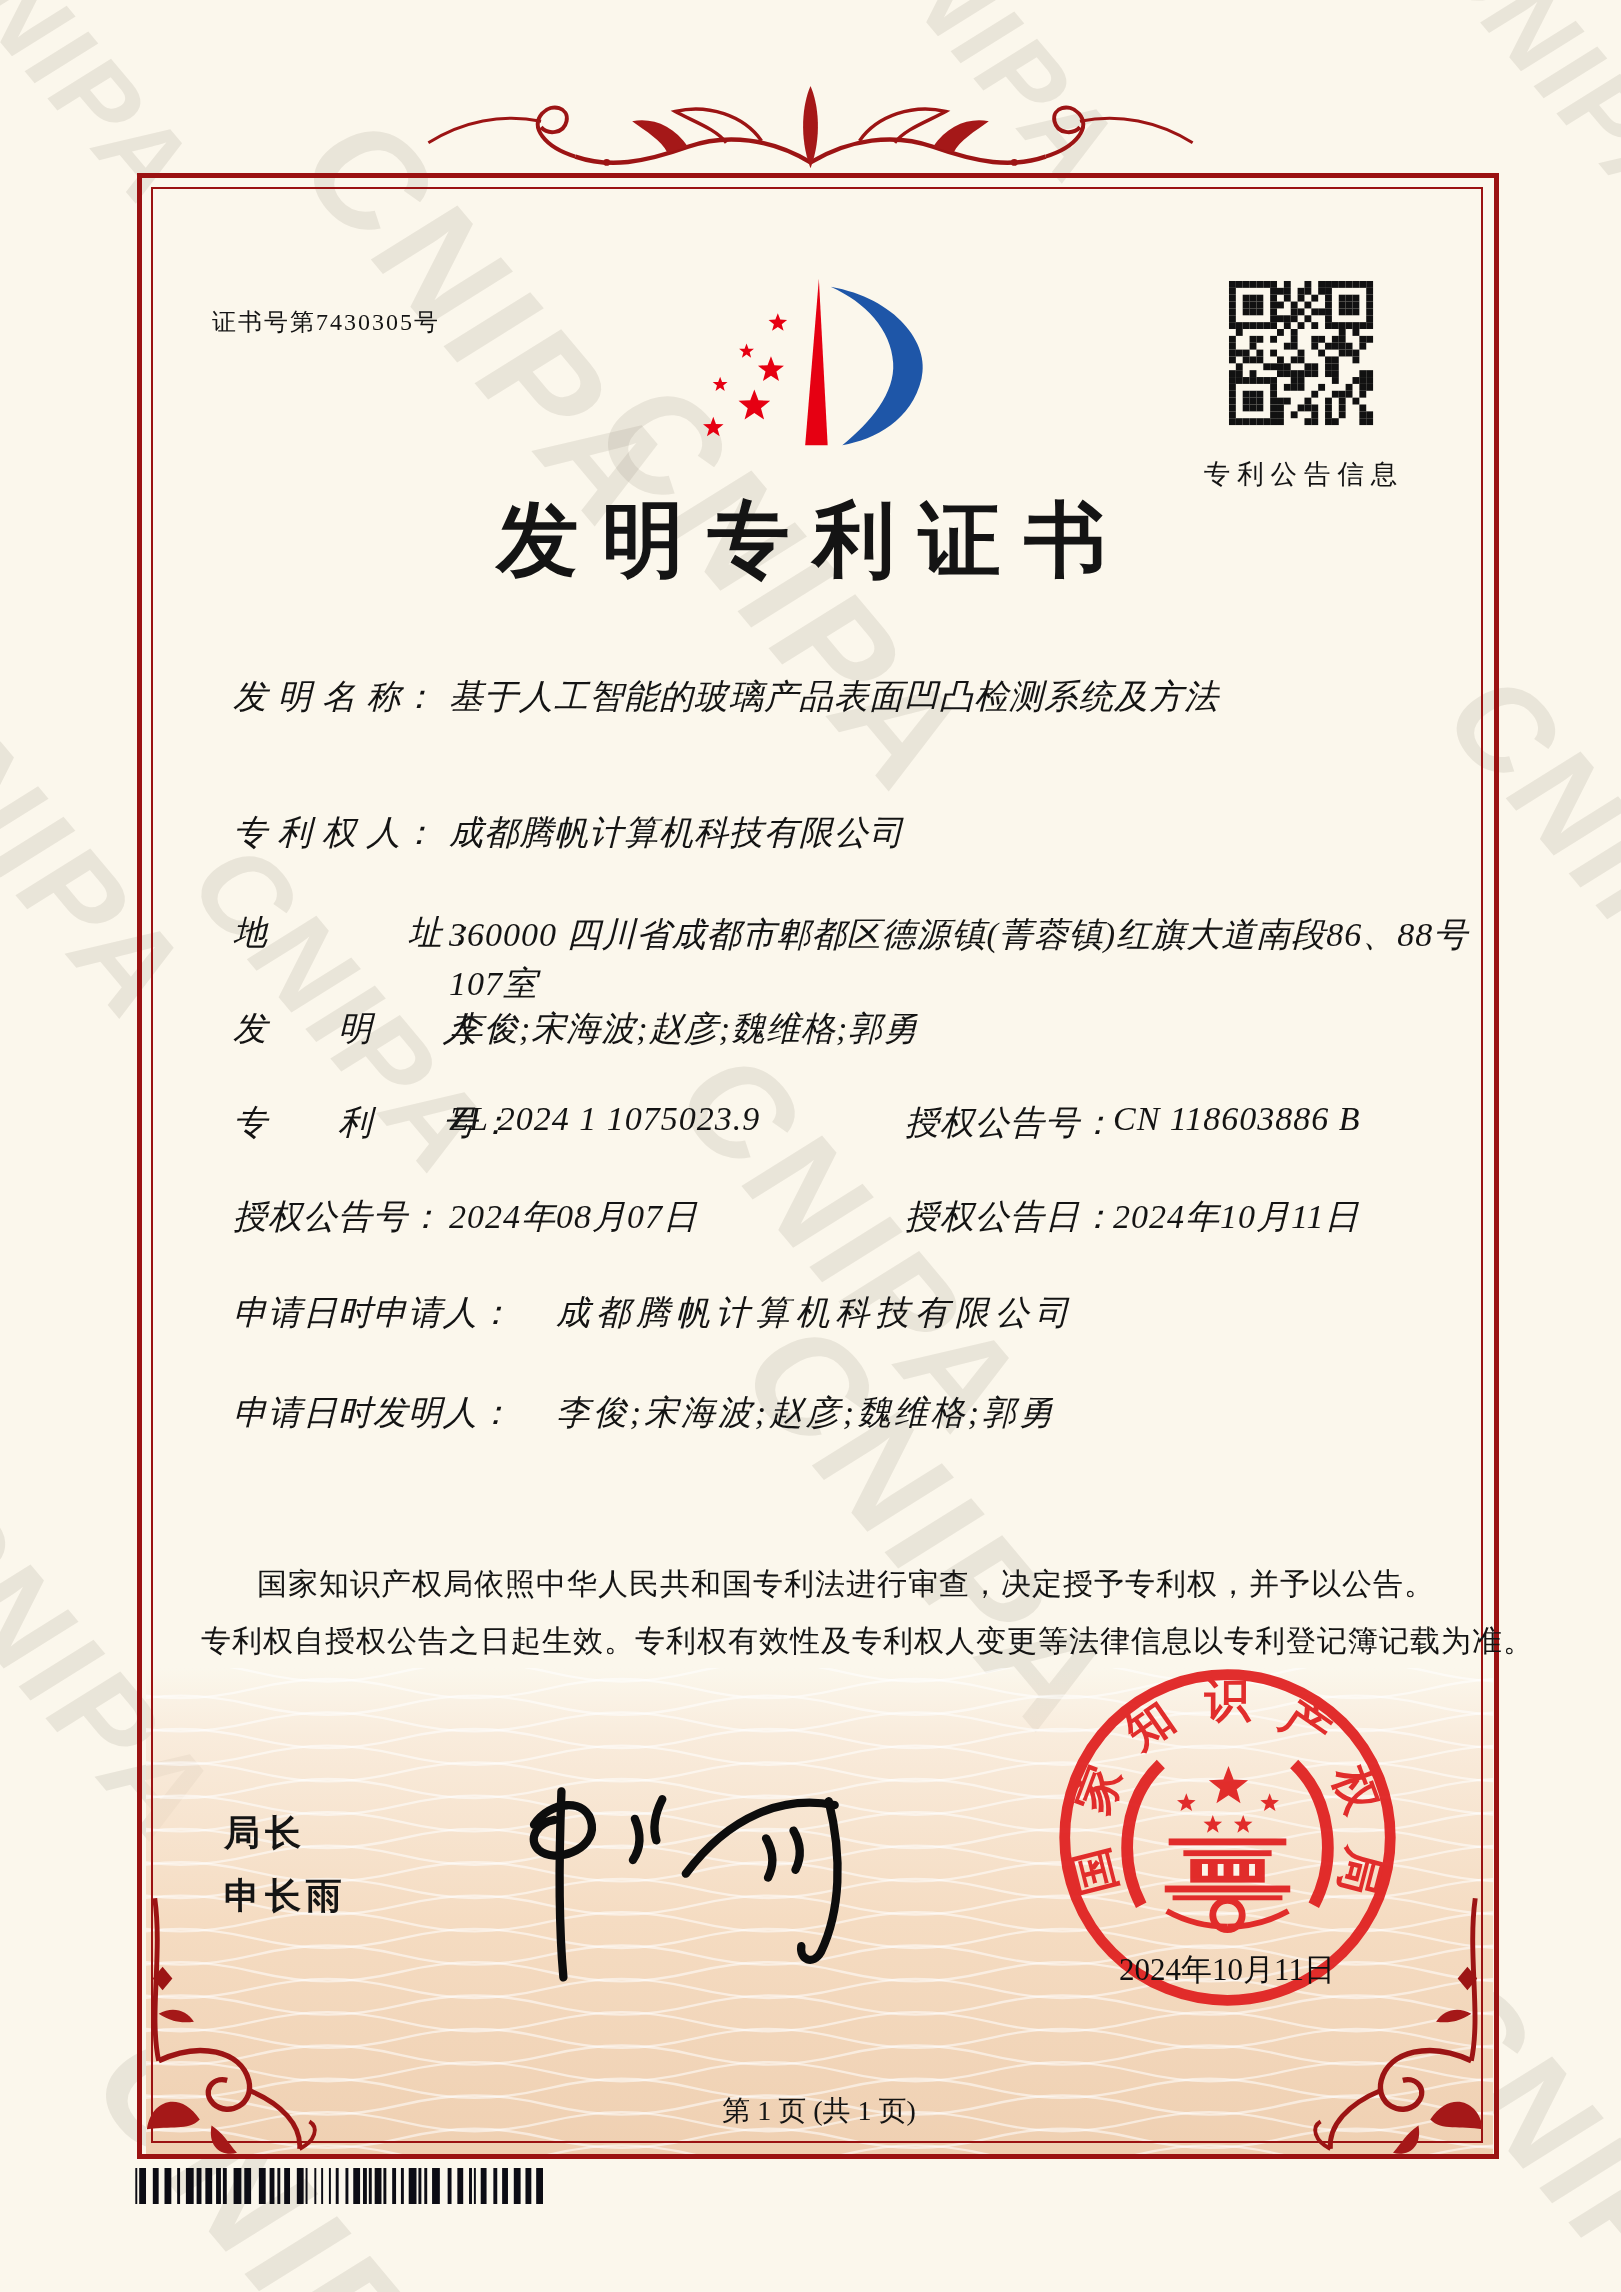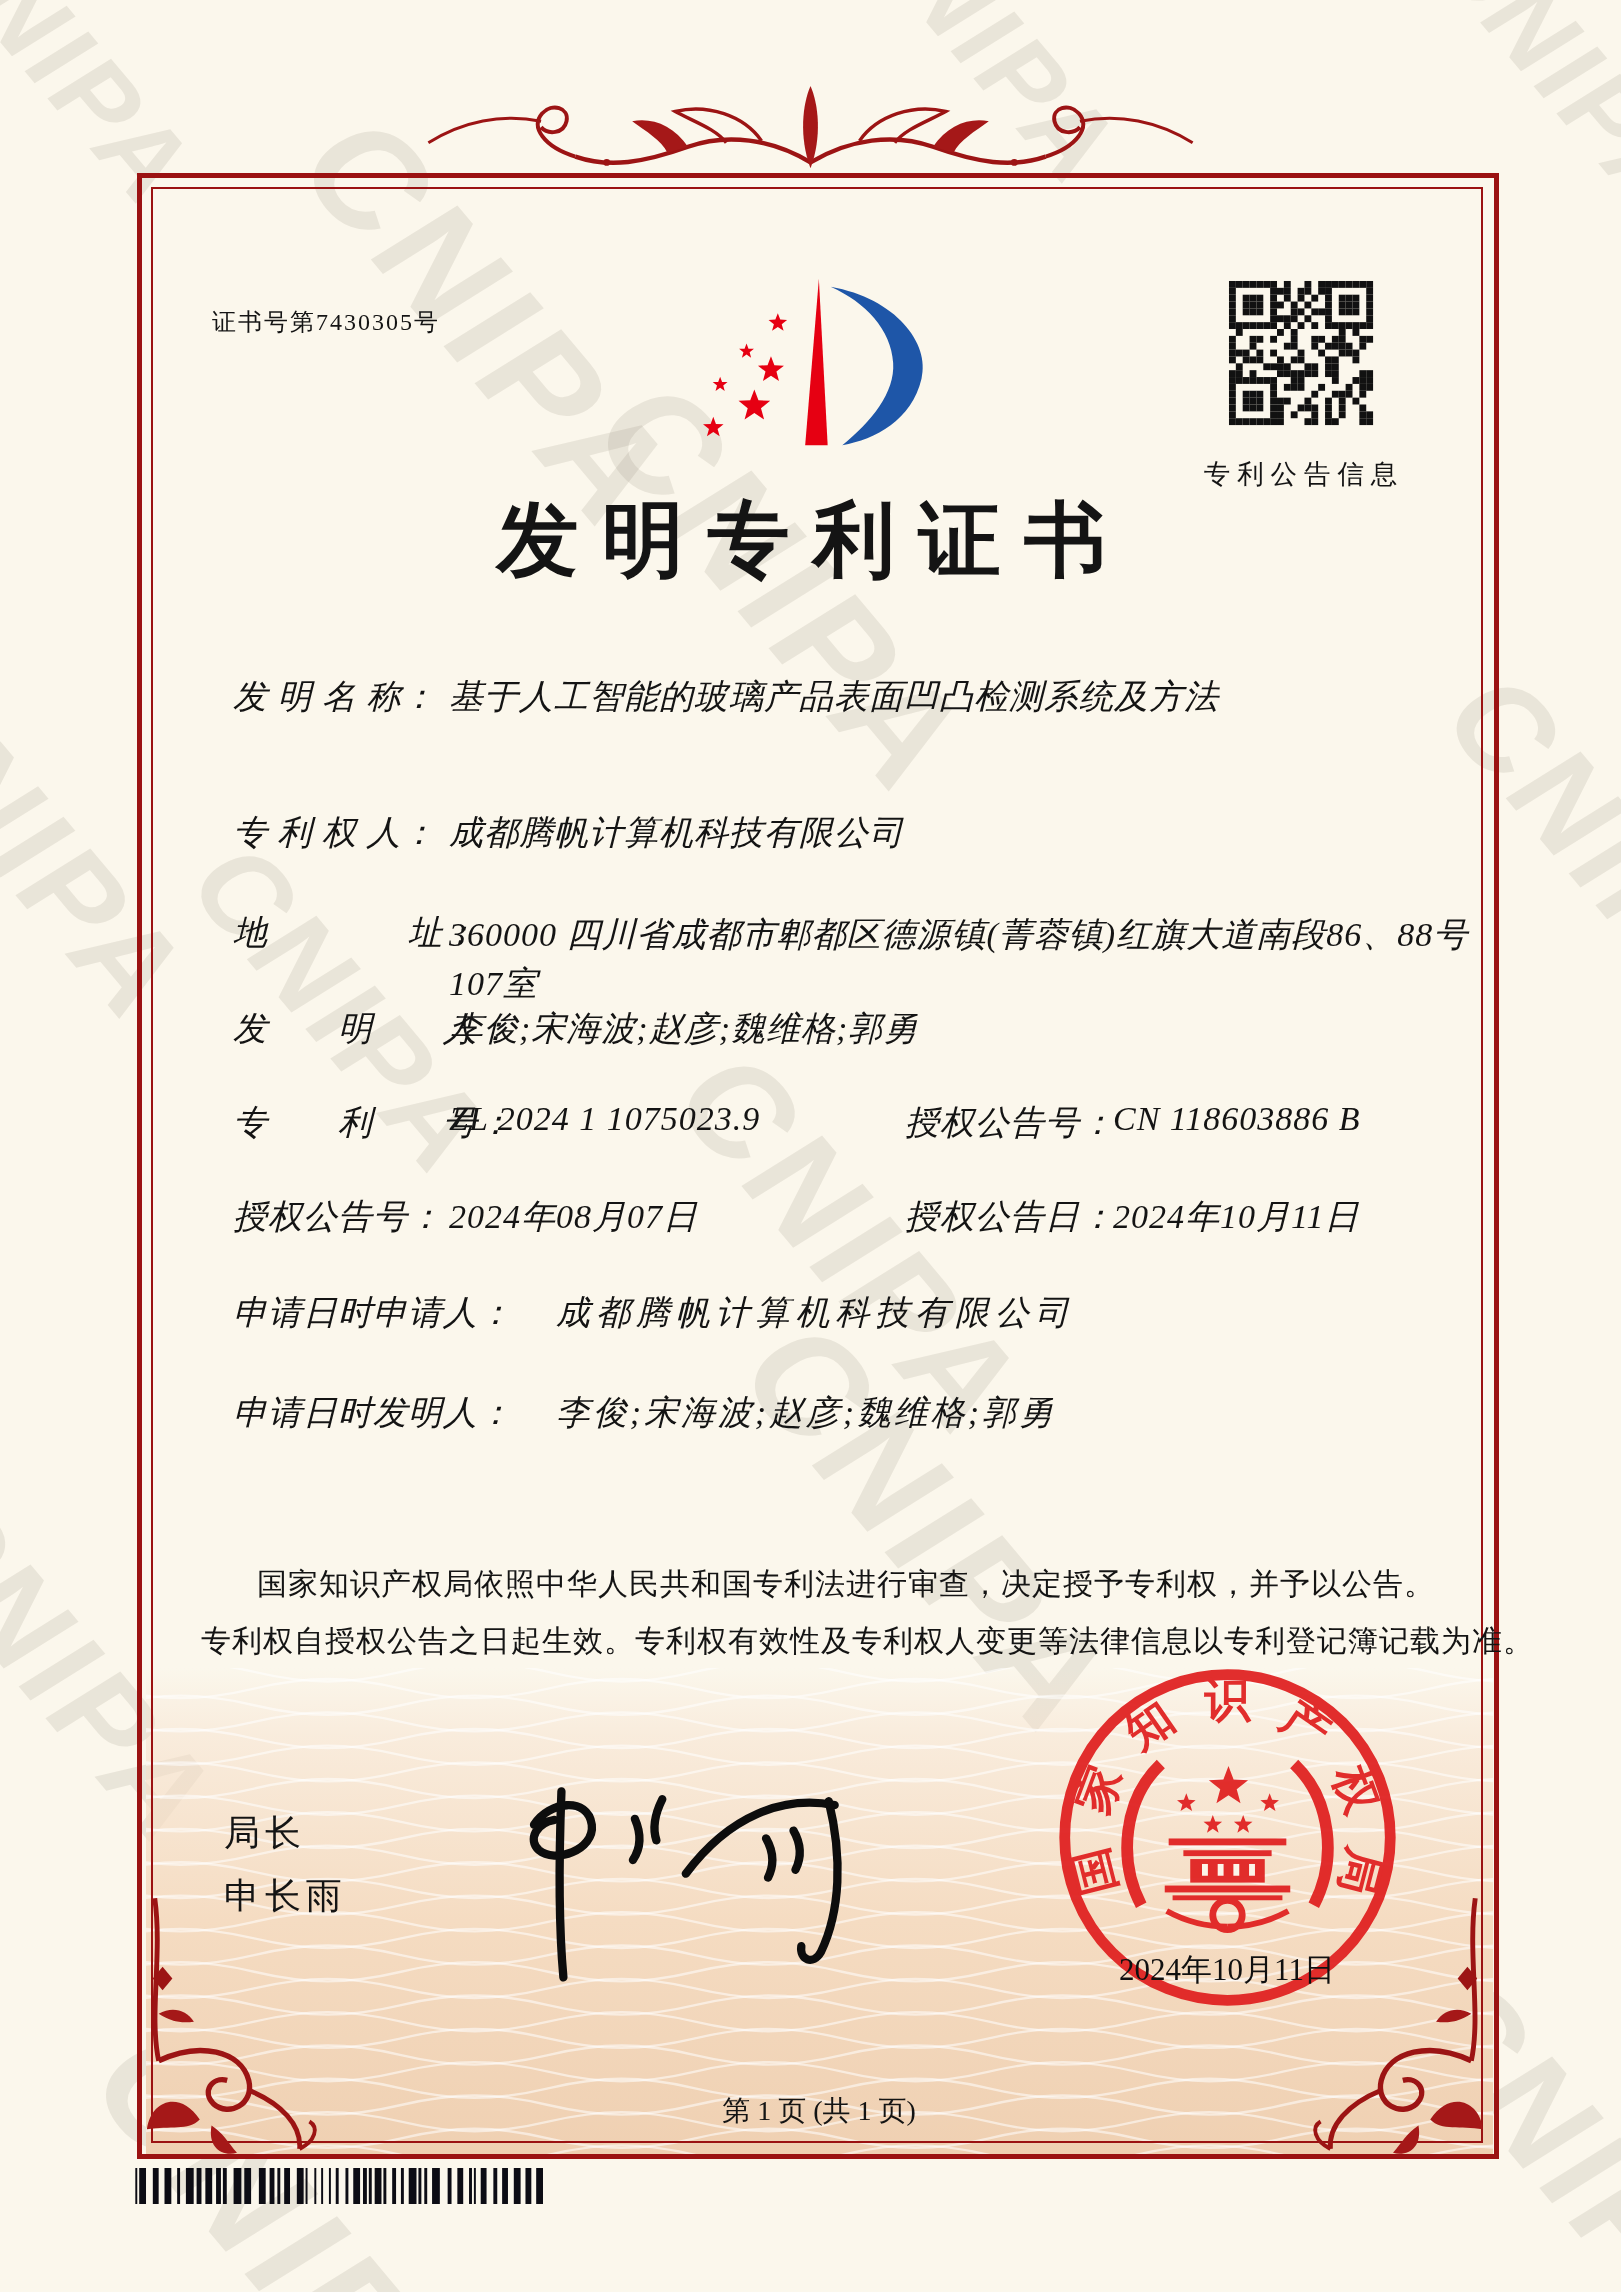--- a/index.html
+++ b/index.html
@@ -38,21 +38,21 @@
   #qr-label{left:1304px;top:443px;font-size:26.5px;letter-spacing:6.9px;transform:translateX(-50%);white-space:nowrap;margin-top:13px;}
   #cert-title{left:137px;top:486px;width:1352px;text-align:center;font-size:82px;font-weight:bold;letter-spacing:23.5px;}
   .row{position:absolute;left:233px;font-size:34px;letter-spacing:1px;z-index:5;white-space:nowrap;font-style:italic;}
   .row .val{position:absolute;left:216px;white-space:nowrap;}
   .row .val-wide{position:absolute;left:323px;white-space:nowrap;letter-spacing:5.9px;}
   .row .lab2{position:absolute;left:672px;white-space:nowrap;}
   .row .val2{position:absolute;left:880px;white-space:nowrap;}
   #row-address .val{white-space:normal;width:1057px;line-height:49px;letter-spacing:1px;}
   .legal{position:absolute;font-size:30px;letter-spacing:1px;z-index:5;white-space:nowrap;}
   #signer-title,#signer-name{
-    left:224px;font-size:36px;font-weight:normal;z-index:5;
+    left:224px;font-size:36px;font-weight:bold;z-index:5;
     font-family:"Liberation Sans","DejaVu Sans",sans-serif;letter-spacing:4.9px;
   }
   #page-number{left:137px;top:2092px;width:1352px;text-align:center;font-size:28px;z-index:5;margin-left:6px;}
   #seal-date{left:1227px;top:1949px;transform:translateX(-50%);font-size:31px;z-index:7;white-space:nowrap;color:#101010;}
   svg{display:block;}
 </style>
 </head>
 <body>
 
 <div id="watermarks">

